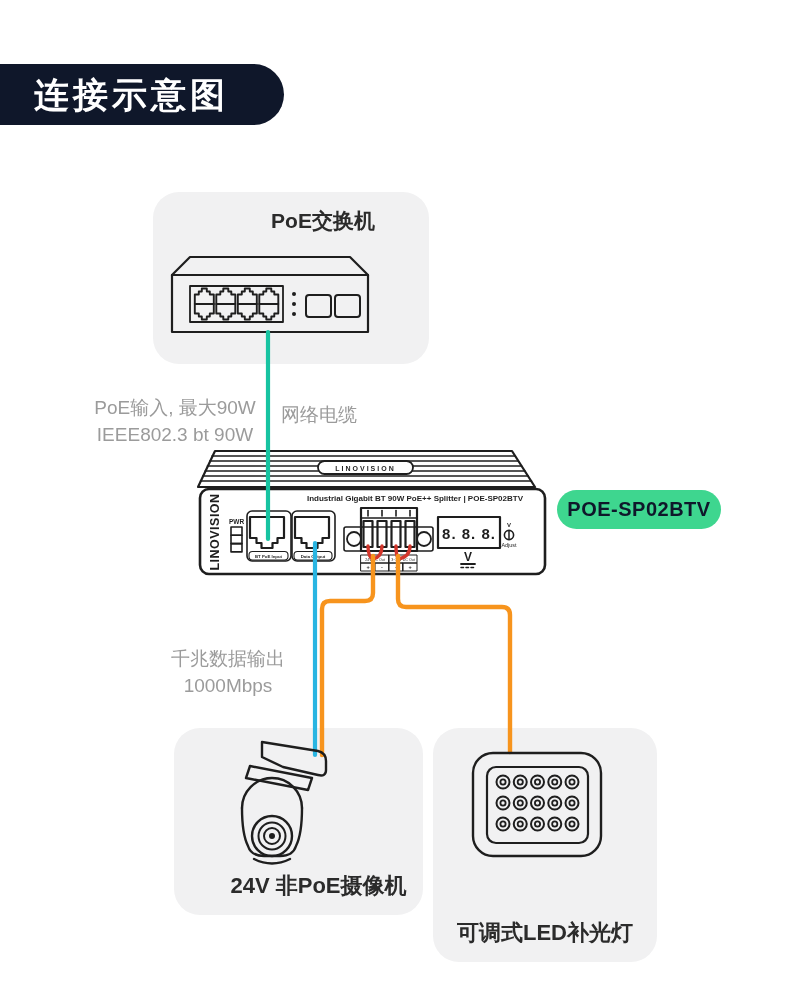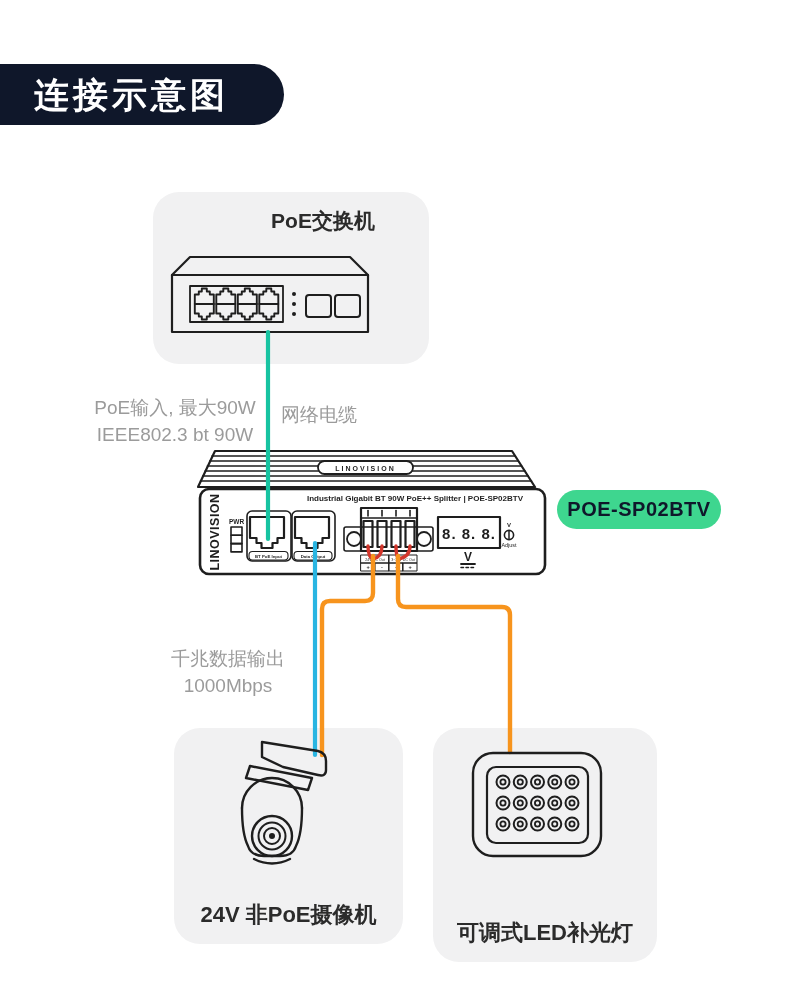--- a/index.html
+++ b/index.html
@@ -3,21 +3,21 @@
 <meta charset="utf-8">
 <style>
   html,body{margin:0;padding:0;background:#fff;}
   .stage{position:relative;width:800px;height:1000px;background:#ffffff;overflow:hidden;
          font-family:"Liberation Sans",sans-serif;color:#1e1e1e;}
   .hdr{position:absolute;left:0;top:64px;width:284px;height:61px;background:#0f172a;
        border-radius:0 31px 31px 0;color:#fff;font-size:35px;font-weight:bold;
        line-height:61px;padding-left:34px;letter-spacing:4px;box-sizing:border-box;}
   .panel{position:absolute;background:#F1F1F2;border-radius:26px;}
   .panel-switch{left:153px;top:192px;width:244px;height:172px;padding-left:32px;}
-  .panel-camera{left:174px;top:728px;width:229px;height:216px;}
+  .panel-camera{left:174px;top:728px;width:229px;height:187px;padding-left:20px;}
   .panel-led{left:433px;top:728px;width:224px;height:234px;}
   .ptitle{position:absolute;width:100%;text-align:center;font-weight:bold;color:#2B2B2B;}
   .ptitle-top{top:15px;font-size:21px;}
   .ptitle-bot{bottom:14px;font-size:22px;}
   .lbl{position:absolute;color:#9B9B9B;font-size:19px;line-height:27px;}
   .tr{text-align:center;}
   .model-badge{position:absolute;left:557px;top:490px;width:164px;height:39px;background:#3ED68F;
        border-radius:20px;color:#0f172a;font-weight:bold;font-size:20px;text-align:center;
        line-height:39px;letter-spacing:0.5px;}
   svg{position:absolute;overflow:visible;}

